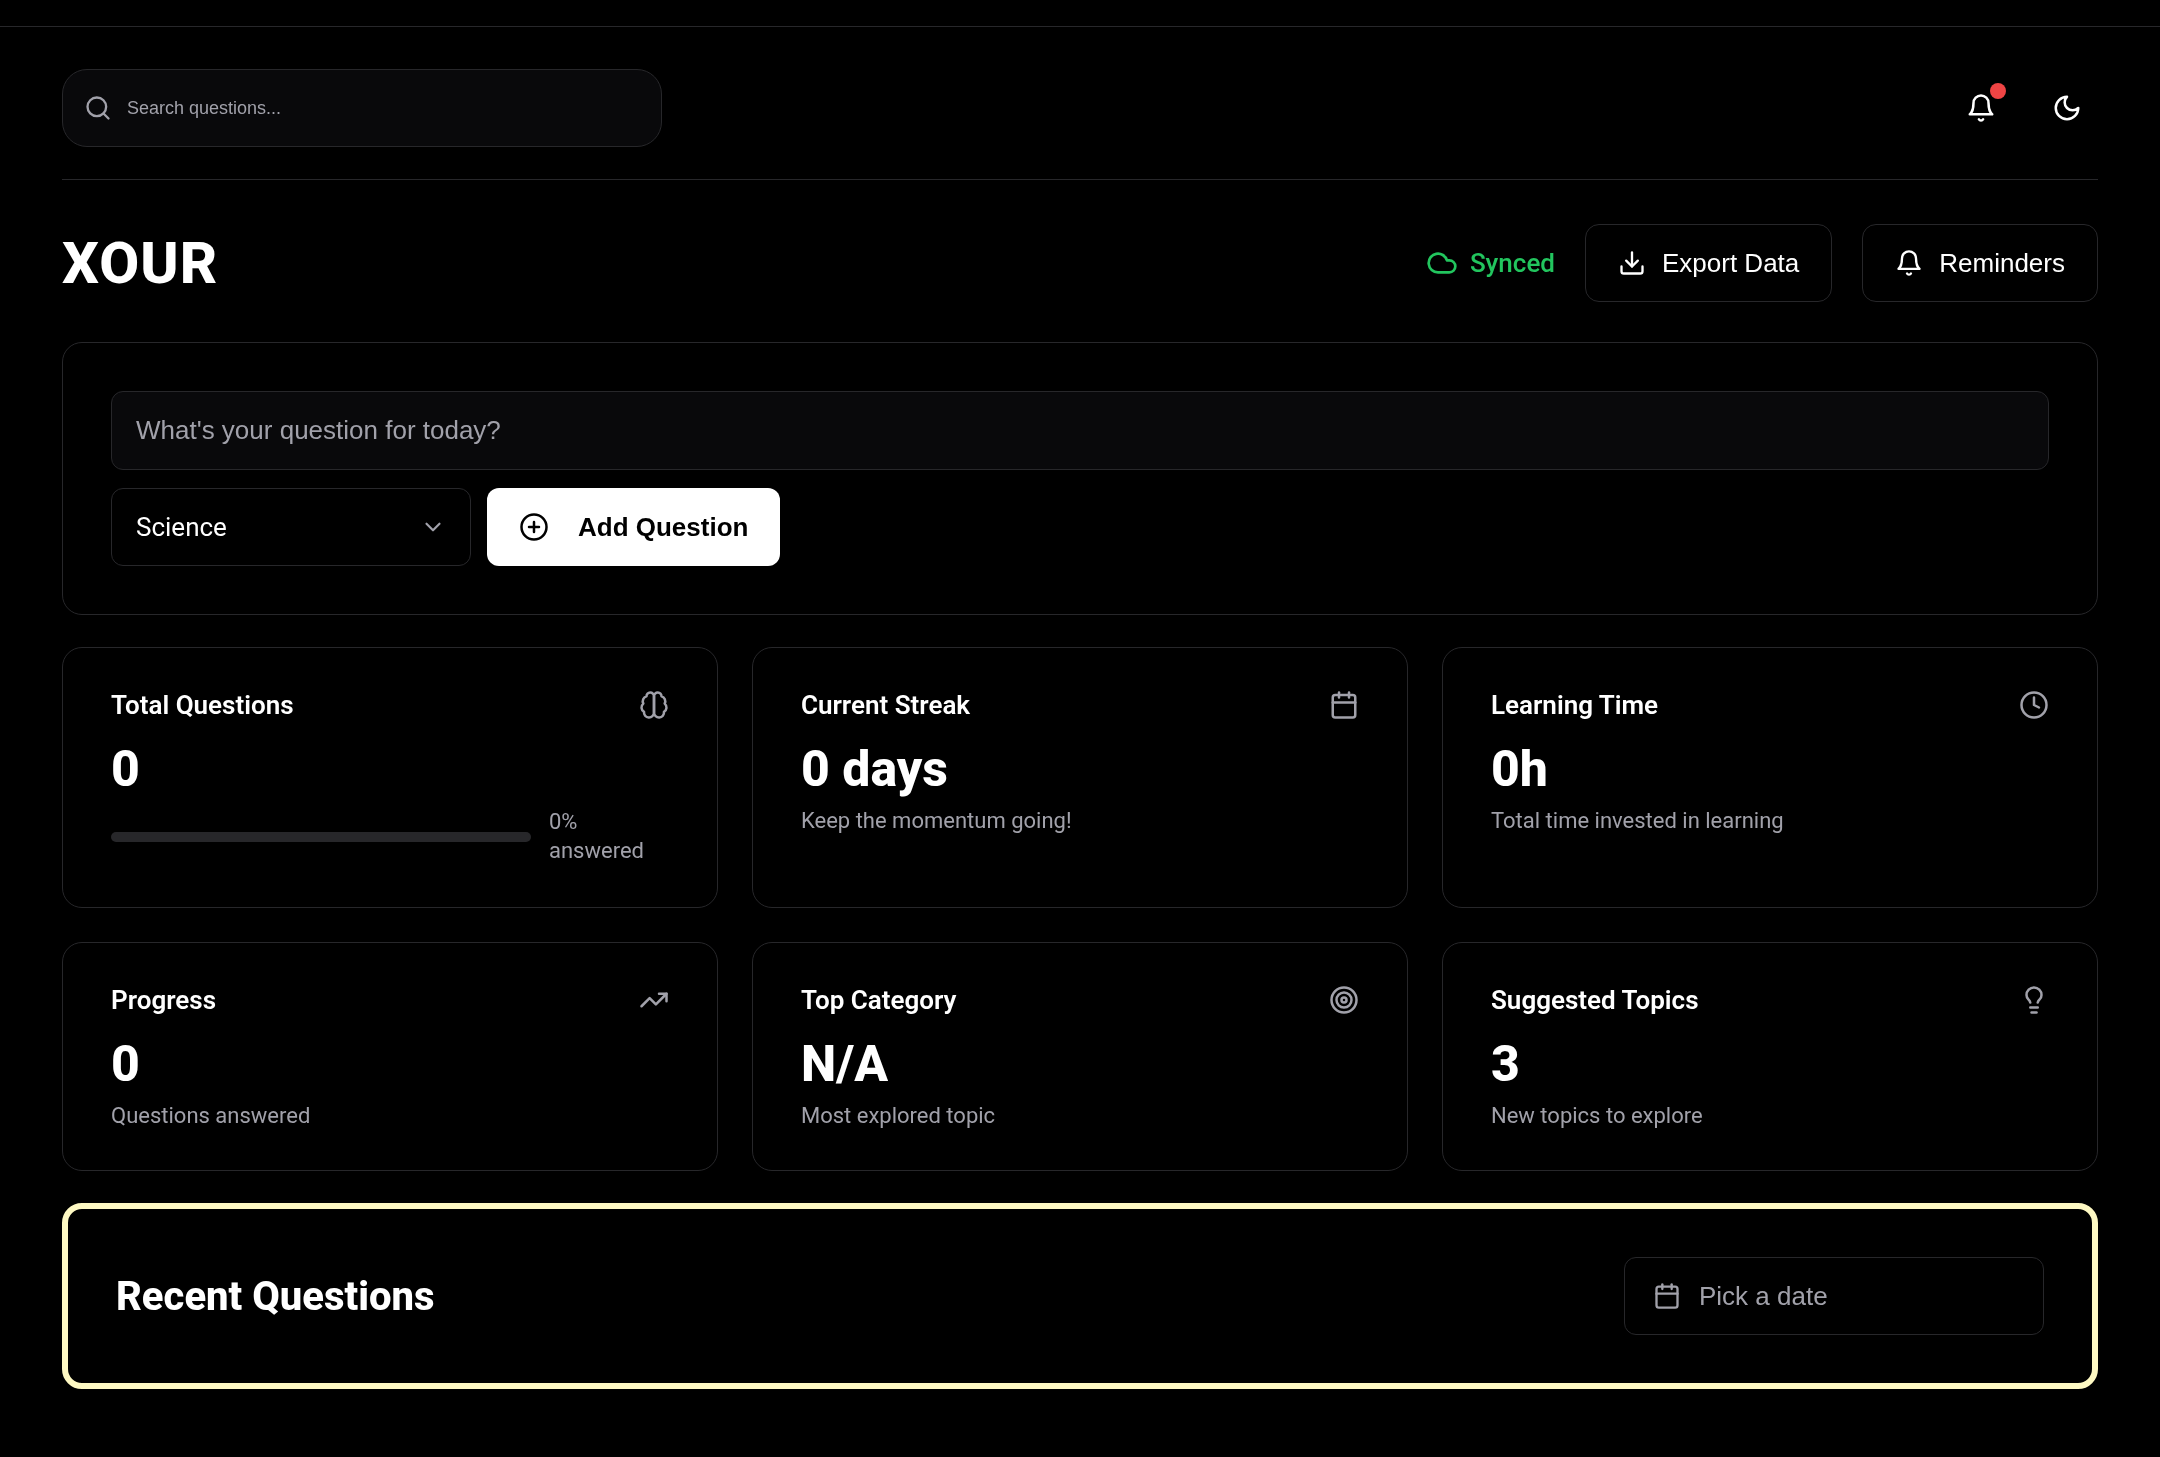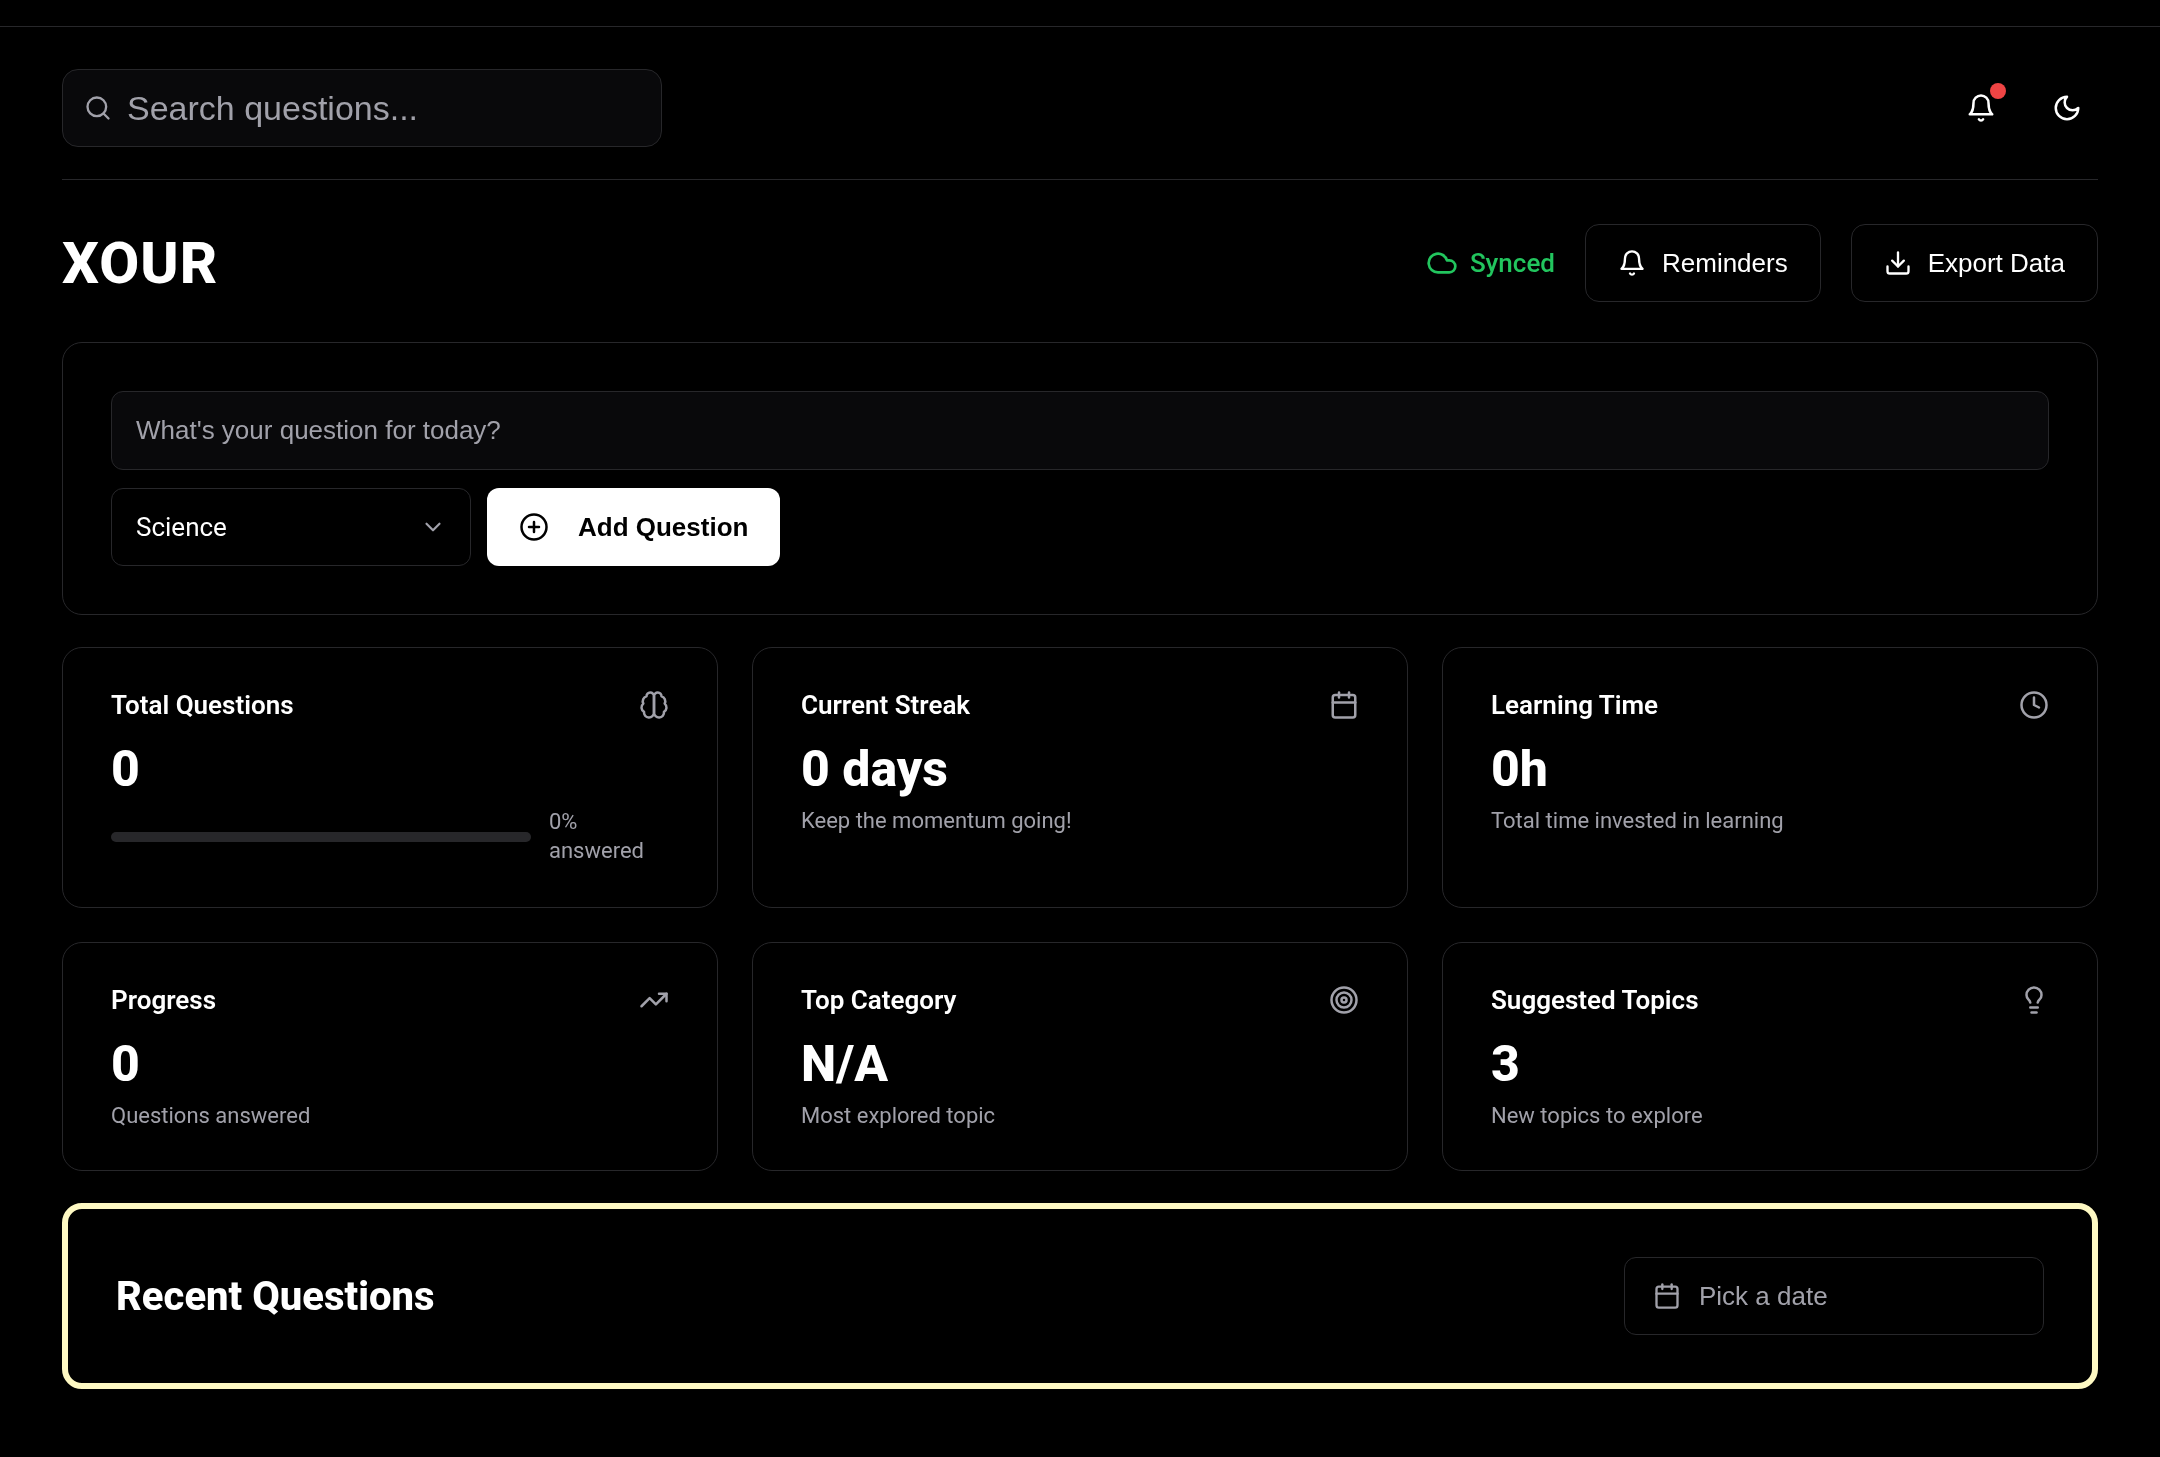--- a/index.html
+++ b/index.html
@@ -35,23 +35,23 @@
     left: 22px;
     top: 50%;
     transform: translateY(-50%);
     color: #a1a1aa;
   }
   .search-input {
     width: 100%;
     height: 78px;
     background: #09090b;
     border: 1px solid #27272a;
-    border-radius: 16px;
+    border-radius: 25px;
     color: #fff;
-    font-size: 34px;
+    font-size: 18px;
     padding: 0 24px 0 64px;
     outline: none;
   }
   .search-input::placeholder { color: #a1a1aa; }
   .top-icons {
     display: flex;
     gap: 24px;
     align-items: center;
   }
   .icon-btn {
@@ -298,35 +298,35 @@
         <span>
           <svg width="32" height="32" viewBox="0 0 24 24" fill="none" stroke="currentColor" stroke-width="2" stroke-linecap="round" stroke-linejoin="round">
               <path d="M17.5 19H9a7 7 0 1 1 6.71-9h1.79a4.5 4.5 0 1 1 0 9Z"></path>
             </svg>
         </span>
         <span>Synced</span>
       </div>
       <button class="btn">
         <span>
           <svg width="28" height="28" viewBox="0 0 24 24" fill="none" stroke="currentColor" stroke-width="2" stroke-linecap="round" stroke-linejoin="round">
-              <path d="M6 8a6 6 0 0 1 12 0c0 7 3 9 3 9H3s3-2 3-9"></path>
-              <path d="M10.3 21a1.94 1.94 0 0 0 3.4 0"></path>
-            </svg>
-        </span>
-        <span>Reminders</span>
-      </button>
-      <button class="btn">
-        <span>
-          <svg width="28" height="28" viewBox="0 0 24 24" fill="none" stroke="currentColor" stroke-width="2" stroke-linecap="round" stroke-linejoin="round">
               <path d="M21 15v4a2 2 0 0 1-2 2H5a2 2 0 0 1-2-2v-4"></path>
               <polyline points="7 10 12 15 17 10"></polyline>
               <line x1="12" x2="12" y1="15" y2="3"></line>
             </svg>
         </span>
         <span>Export Data</span>
+      </button>
+      <button class="btn">
+        <span>
+          <svg width="28" height="28" viewBox="0 0 24 24" fill="none" stroke="currentColor" stroke-width="2" stroke-linecap="round" stroke-linejoin="round">
+              <path d="M6 8a6 6 0 0 1 12 0c0 7 3 9 3 9H3s3-2 3-9"></path>
+              <path d="M10.3 21a1.94 1.94 0 0 0 3.4 0"></path>
+            </svg>
+        </span>
+        <span>Reminders</span>
       </button>
     </div>
   </div>
 
   <div class="panel">
     <input class="question-input" type="text" placeholder="What's your question for today?" style="">
     <div class="question-actions">
       <div class="select">
         <span>Science</span>
         <span class="chev">

